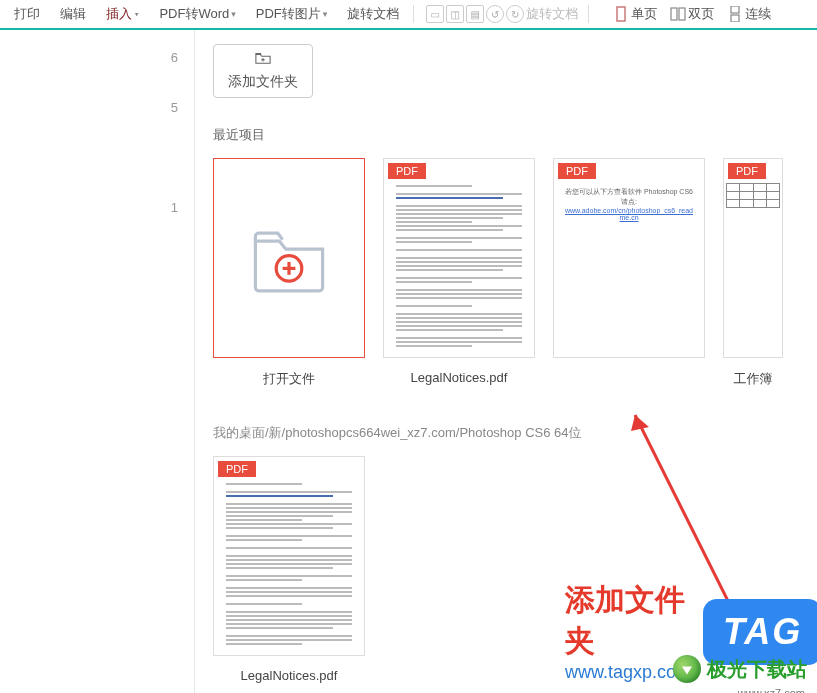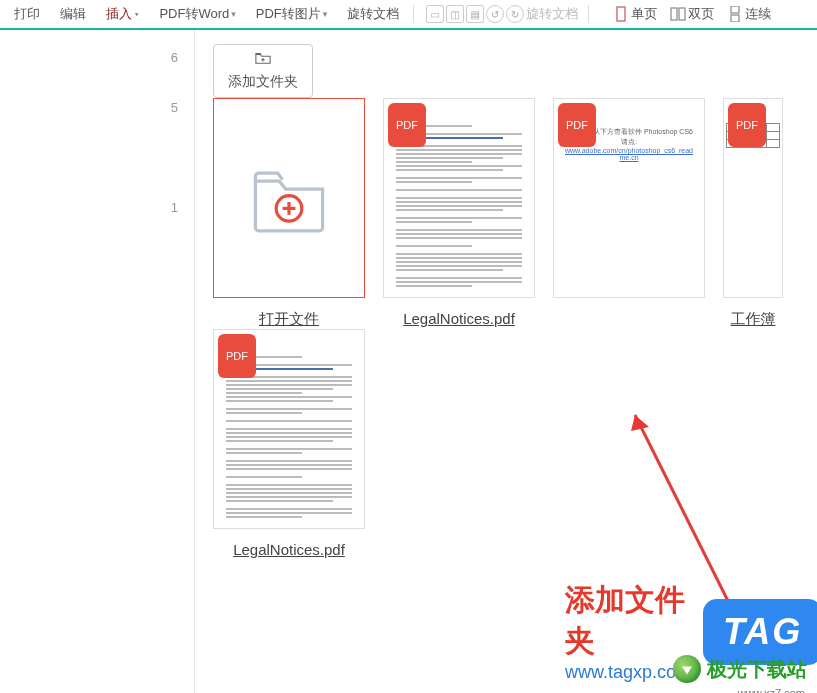--- a/index.html
+++ b/index.html
@@ -25,22 +25,22 @@
 
   .content { flex: 1; padding: 14px 0 0 18px; overflow: hidden; position: relative; }
   .add-folder-btn { display: inline-flex; align-items: center; gap: 8px; padding: 6px 14px; border: 1px solid #ccc; border-radius: 4px; font-size: 14px; color: #555; background: #fff; flex-direction: column; }
   .add-folder-btn .folder-ico { width: 16px; height: 14px; }
 
   .section-title { font-size: 13px; color: #666; margin-top: 28px; margin-bottom: 14px; }
   .thumbs { display: flex; gap: 18px; }
   .thumb { width: 152px; }
   .thumb-box { width: 152px; height: 200px; border: 1px solid #ddd; position: relative; background: #fff; overflow: hidden; }
   .thumb-box.red-border { border: 1.5px solid #e74c3c; display: flex; align-items: center; justify-content: center; }
-  .pdf-badge { position: absolute; top: 4px; left: 4px; background: #e74c3c; color: #fff; font-size: 11px; padding: 16px 8px; border-radius: 6px; }
-  .thumb-label { text-align: center; font-size: 15px; color: #444; margin-top: 12px; text-decoration: underline; }
+  .pdf-badge { position: absolute; top: 4px; left: 4px; background: #e74c3c; color: #fff; font-size: 11px; padding: 2px 8px; }
+  .thumb-label { text-align: center; font-size: 13px; color: #444; margin-top: 12px; }
   .partial { width: 60px; }
   .partial .thumb-box { width: 60px; }
 
   .doc-lines { padding: 24px 12px 8px 12px; font-size: 4px; color: #999; line-height: 1.4; }
   .doc-lines .fake-line { height: 2px; background: #bbb; margin: 2px 0; }
   .doc-lines .fake-line.short { width: 60%; }
   .doc-lines .fake-line.med { width: 85%; }
   .doc-lines .fake-para { margin-bottom: 6px; }
   .doc-lines .blue { background: #4a6db0; }
 
@@ -134,20 +134,21 @@
   <div class="content">
     <button class="add-folder-btn">
       <svg class="folder-ico" viewBox="0 0 18 14">
           <path d="M1 3 h5 l1.5 2 H17 v8 H1 Z M1 3 v-1 h5 l1 1" fill="none" stroke="#666" stroke-width="1.2"></path>
           <line x1="9" y1="7" x2="9" y2="11" stroke="#666" stroke-width="1.2"></line>
           <line x1="7" y1="9" x2="11" y2="9" stroke="#666" stroke-width="1.2"></line>
         </svg>
       <span>添加文件夹</span>
     </button>
 
+    <div class="section-title">最近项目</div>
 
     <div class="thumbs">
       <div class="thumb">
         <div class="thumb-box red-border">
           <svg class="add-folder-svg" viewBox="0 0 100 90">
             <path d="M8 24 h30 l8 10 h46 v48 a4 4 0 0 1 -4 4 H12 a4 4 0 0 1 -4 -4 Z" fill="none" stroke="#b9c3d0" stroke-width="4"></path>
             <path d="M8 24 v-6 a4 4 0 0 1 4 -4 h24 l6 8" fill="none" stroke="#b9c3d0" stroke-width="4"></path>
             <circle cx="50" cy="58" r="16" fill="none" stroke="#e74c3c" stroke-width="4"></circle>
             <line x1="50" y1="50" x2="50" y2="66" stroke="#e74c3c" stroke-width="4"></line>
             <line x1="42" y1="58" x2="58" y2="58" stroke="#e74c3c" stroke-width="4"></line>
@@ -253,20 +254,21 @@
                     <td></td>
                   </tr>
                 </tbody>
               </table>
           </div>
         </div>
         <div class="thumb-label">工作簿</div>
       </div>
     </div>
 
+    <div class="path-text">我的桌面/新/photoshopcs664wei_xz7.com/Photoshop CS6 64位</div>
 
     <div class="thumbs">
       <div class="thumb">
         <div class="thumb-box">
           <div class="pdf-badge">PDF</div>
           <div class="doc-lines">
             <div class="fake-para">
                 <div class="fake-line short"></div>
               </div>
             <div class="fake-para">

